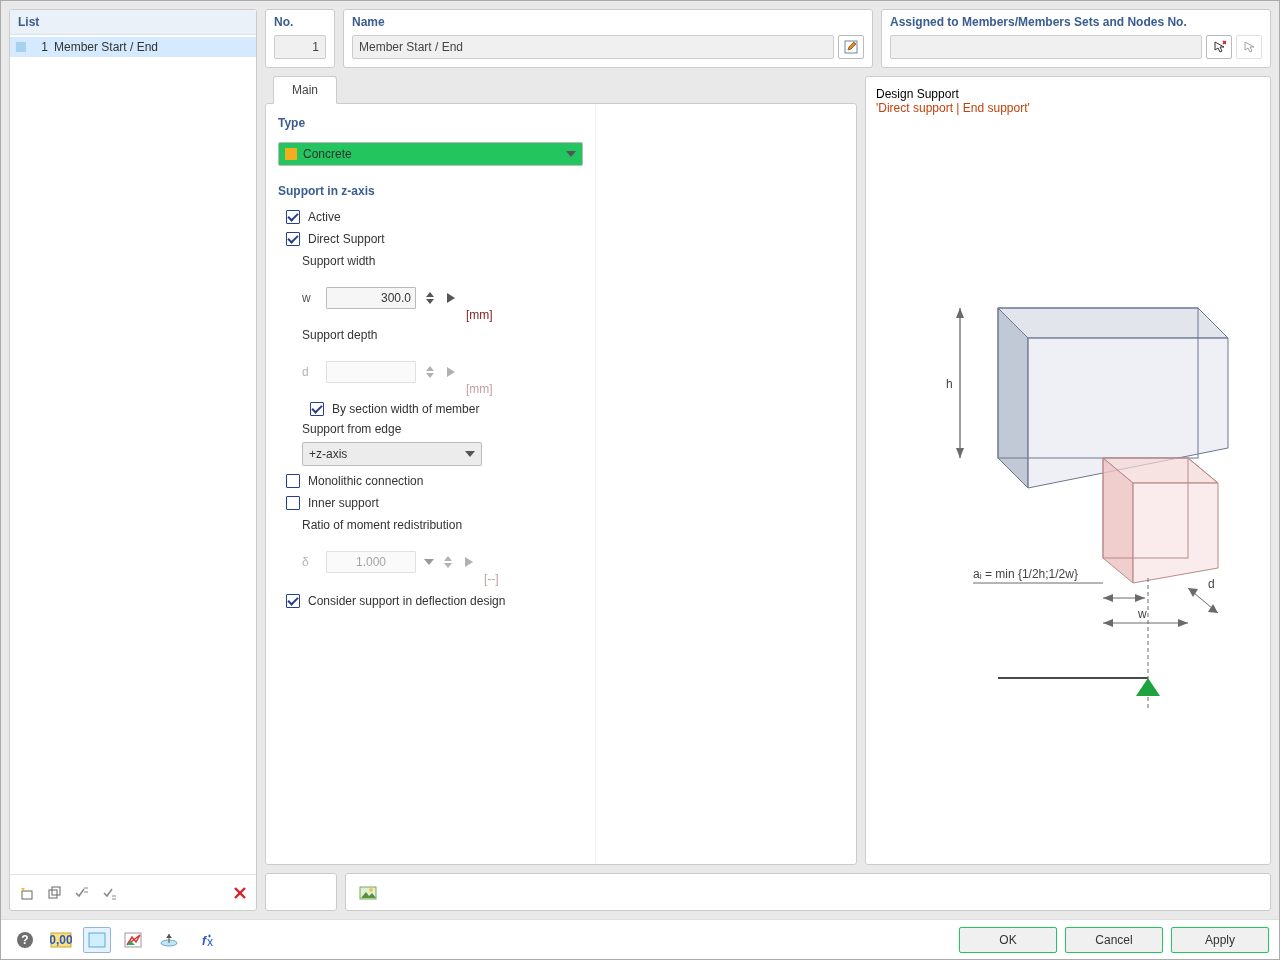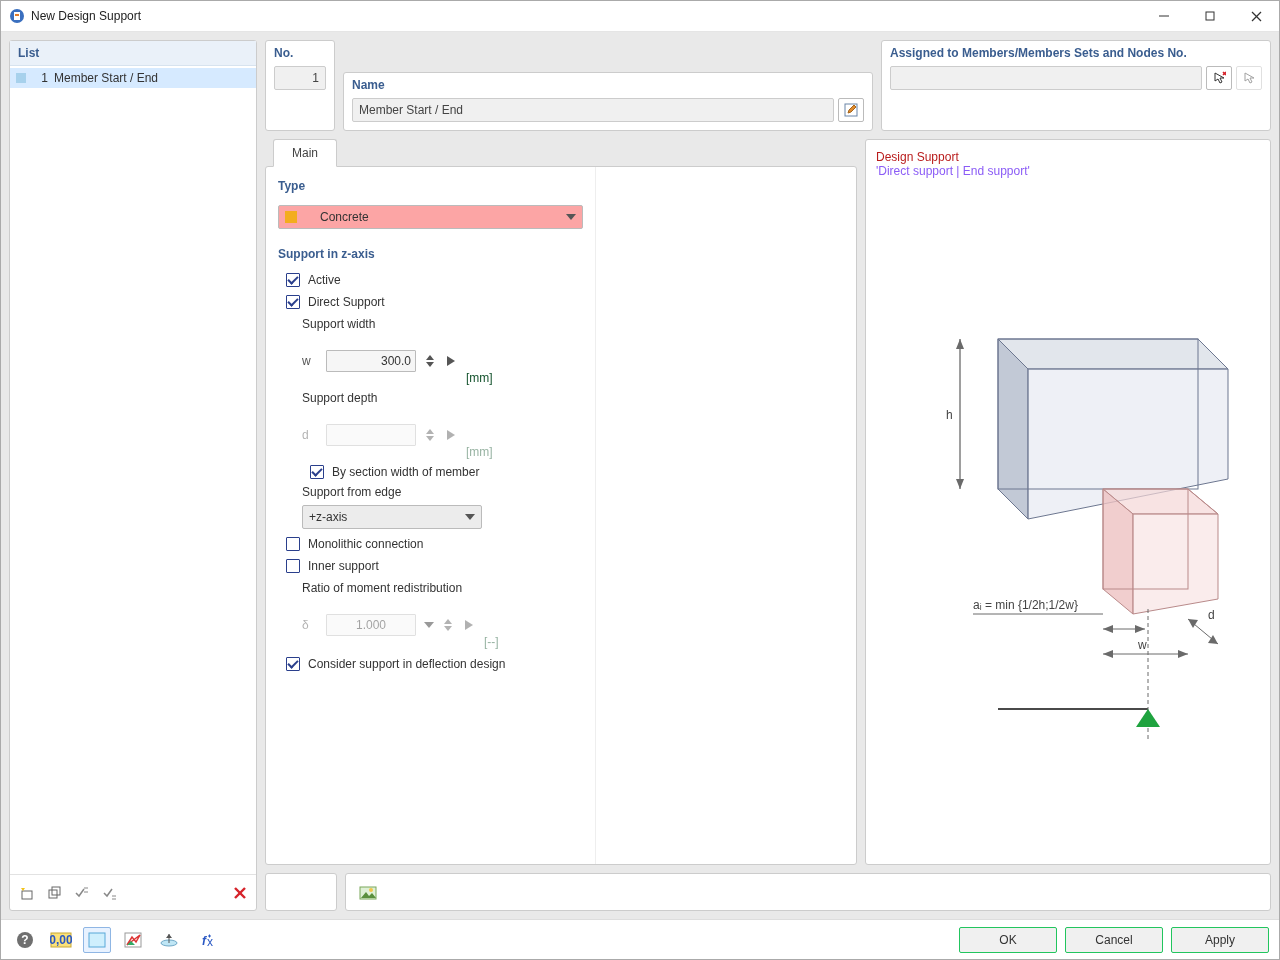--- a/index.html
+++ b/index.html
@@ -19,63 +19,63 @@
   .listitem .sq { width:10px; height:10px; background:#a7d1ec; margin-right:6px; }
   .listitem .num { width:16px; text-align:right; margin-right:6px; color:#333; }
   .lefttoolbar { height:36px; border-top:1px solid #e2e2e2; display:flex; align-items:center; padding:0 4px; gap:4px; }
   .tbtn { width:24px; height:24px; border:1px solid transparent; border-radius:2px; display:flex; align-items:center; justify-content:center; cursor:pointer; }
   .spacer { flex:1; }
   
   .mainarea { flex:1; display:flex; flex-direction:column; gap:8px; min-height:0; }
   .headerrow { display:flex; gap:8px; }
   .headbox { background:#fff; border:1px solid #ccc; border-radius:3px; display:flex; flex-direction:column; }
   .nobox { width:70px; }
-  .namebox { flex:1; min-width:0;margin-top:32px; }
+  .namebox { flex:1; min-width:0; }
   .assignbox { width:390px; }
   .headbox .lbl { color:#3a5d8f; font-weight:600; padding:5px 8px 4px; }
   .headbox .val { padding:2px 8px 8px; }
   .fieldlike { background:#f0f0f0; border:1px solid #ccc; border-radius:2px; height:24px; display:flex; align-items:center; padding:0 6px; color:#444; }
   .fieldlike.readonly { justify-content:flex-end; }
   .namebox .row, .assignbox .row { display:flex; gap:4px; align-items:center; }
   .iconbtn { width:26px; height:24px; border:1px solid #bbb; background:#fff; border-radius:2px; display:flex; align-items:center; justify-content:center; cursor:pointer; }
   .iconbtn.disabled { opacity:.45; cursor:default; }
 
   .midrow { flex:1; display:flex; gap:8px; min-height:0; }
   .centerpanel { width:592px; display:flex; flex-direction:column; min-height:0; }
   .tabs { display:flex; padding:0 0 0 8px; margin-bottom:-1px; z-index:1; }
   .tab { padding:6px 18px; background:#fff; border:1px solid #ccc; border-bottom:1px solid #fff; border-radius:3px 3px 0 0; color:#444; cursor:pointer; }
   .formcard { flex:1; background:#fff; border:1px solid #ccc; border-radius:3px; display:flex; gap:8px; overflow:hidden; }
   .formcol1 { width:330px; padding:10px 12px; display:flex; flex-direction:column; gap:8px; border-right:1px solid #eee; }
   .formcol2 { flex:1; }
   .grouptitle { color:#3a5d8f; font-weight:600; margin:2px 0 4px; }
   .typerow { display:flex; align-items:center; }
-  .typeselect { flex:1; height:24px; border:1px solid #bbb; background:#fca5a5; border-radius:2px; display:flex; align-items:center; padding:8px 6px; width:210px;gap:17px; }
+  .typeselect { flex:1; height:24px; border:1px solid #bbb; background:#22c55e; border-radius:2px; display:flex; align-items:center; padding:8px 6px; width:210px; }
   .typeselect .swatch { width:12px; height:12px; background:#f3ad1e; margin-right:6px; }
   .typeselect .chev { margin-left:auto; }
   .chk { display:flex; align-items:center; gap:8px;margin-left:8px; }
   .chk .box { width:14px; height:14px; border:1.6px solid #2a3f8c; border-radius:1px; display:flex; align-items:center; justify-content:center; cursor:pointer; }
   .chk .box.checked::after { content:""; width:8px; height:4px; border-left:2px solid #2a3f8c; border-bottom:2px solid #2a3f8c; transform:rotate(-45deg); margin-top:-2px; }
   .subgroup { padding-left:24px; display:flex; flex-direction:column; gap:6px; }
   .lbltxt { color:#333; }
   .fldrow { display:flex; align-items:center; gap:8px; }
   .fldrow .sym { width:16px; color:#555; }
   .numinput { width:90px; height:22px; border:1px solid #bbb; background:#f6f6f6; display:flex; align-items:center; padding:0 4px; justify-content:flex-end; border-radius:1px; }
   .spin { width:12px; height:22px; display:flex; flex-direction:column; justify-content:center; align-items:center; gap:0; }
   .tri { width:0; height:0; border-left:4px solid transparent; border-right:4px solid transparent; }
   .tri.up { border-bottom:5px solid #555; margin-bottom:2px; }
   .tri.dn { border-top:5px solid #555; }
   .playbtn { width:14px; height:22px; display:flex; align-items:center; justify-content:center; }
-  .unit { color:#14532d;margin-top:34px; }
+  .unit { color:#7f1d1d;margin-top:34px; }
   .fldrow.disabled .numinput, .fldrow.disabled .spin .tri, .fldrow.disabled .playbtn, .fldrow.disabled .unit, .fldrow.disabled .sym { opacity:.45; }
   .selectlike { width:180px; height:24px; border:1px solid #bbb; background:#ececec; border-radius:2px; display:flex; align-items:center; padding:0 6px; }
   .selectlike .chev { margin-left:auto; }
 
   .previewpanel { flex:1; background:#fff; border:1px solid #ccc; border-radius:3px; padding:10px; display:flex; flex-direction:column; }
-  .previewpanel .pvtitle { font-weight:400; color:#b91c1c; }
-  .previewpanel .pvsub { color:#8b5cf6; margin-bottom:6px; }
+  .previewpanel .pvtitle { font-weight:400; color:#000000; }
+  .previewpanel .pvsub { color:#c2410c; margin-bottom:6px; }
   .pvsvg { flex:1; display:flex; align-items:center; justify-content:center; }
 
   .commentrow { display:flex; gap:8px; }
   .commentcard { width:512px; background:#fff; border:1px solid #ccc; border-radius:3px; padding:8px 10px; }
   .gapcard  { width:72px; background:#fff; border:1px solid #ccc; border-radius:3px; }
   .snapcard { flex:1; background:#fff; border:1px solid #ccc; border-radius:3px; display:flex; align-items:center; padding:6px 10px; }
   .commentsel { width:100%; height:22px; border:1px solid #bbb; background:#f6f6f6; display:flex; align-items:center; padding:0 6px; border-radius:2px; }
   .commentrow2 { display:flex; gap:4px; align-items:center; margin-top:4px; }
 
   
@@ -84,46 +84,20 @@
   .footer .fbtn.active { border-color:#8fb6e4; background:#e8f2ff; }
   .footer .mainbtn { width:98px; height:26px; border:1px solid #22c55e; background:#f0f0f0; border-radius:2px; display:flex; align-items:center; justify-content:center; cursor:pointer; }
 
   svg { display:block; }
 </style>
 </head>
 <body>
 
 <div class="window">
 
-  <div class="titlebar">
-    <span class="appicon">
-      <svg width="16" height="16">
-          <circle cx="8" cy="8" r="7" fill="#3a6fbf"></circle>
-          <rect x="5" y="4" width="6" height="8" fill="#fff"></rect>
-          <rect x="6" y="6" width="4" height="2" fill="#e07b2a"></rect>
-        </svg>
-    </span>
-    <span class="title">New Design Support</span>
-    <div class="winbtn">
-        <svg width="10" height="10">
-          <line x1="0" y1="5" x2="10" y2="5" stroke="#333" stroke-width="1"></line>
-        </svg>
-      </div>
-    <div class="winbtn">
-        <svg width="10" height="10">
-          <rect x="1" y="1" width="8" height="8" fill="none" stroke="#333" stroke-width="1"></rect>
-        </svg>
-      </div>
-    <div class="winbtn">
-        <svg width="11" height="11">
-          <line x1="1" y1="1" x2="10" y2="10" stroke="#333" stroke-width="1.3"></line>
-          <line x1="10" y1="1" x2="1" y2="10" stroke="#333" stroke-width="1.3"></line>
-        </svg>
-      </div>
-  </div>
 
   <div class="content">
     <div class="upper">
 
       <div class="leftpanel">
         <div class="panelhdr">List</div>
         <div class="listbody">
           <div class="listitem">
             <span class="sq"></span>
             <span class="num">1</span>

